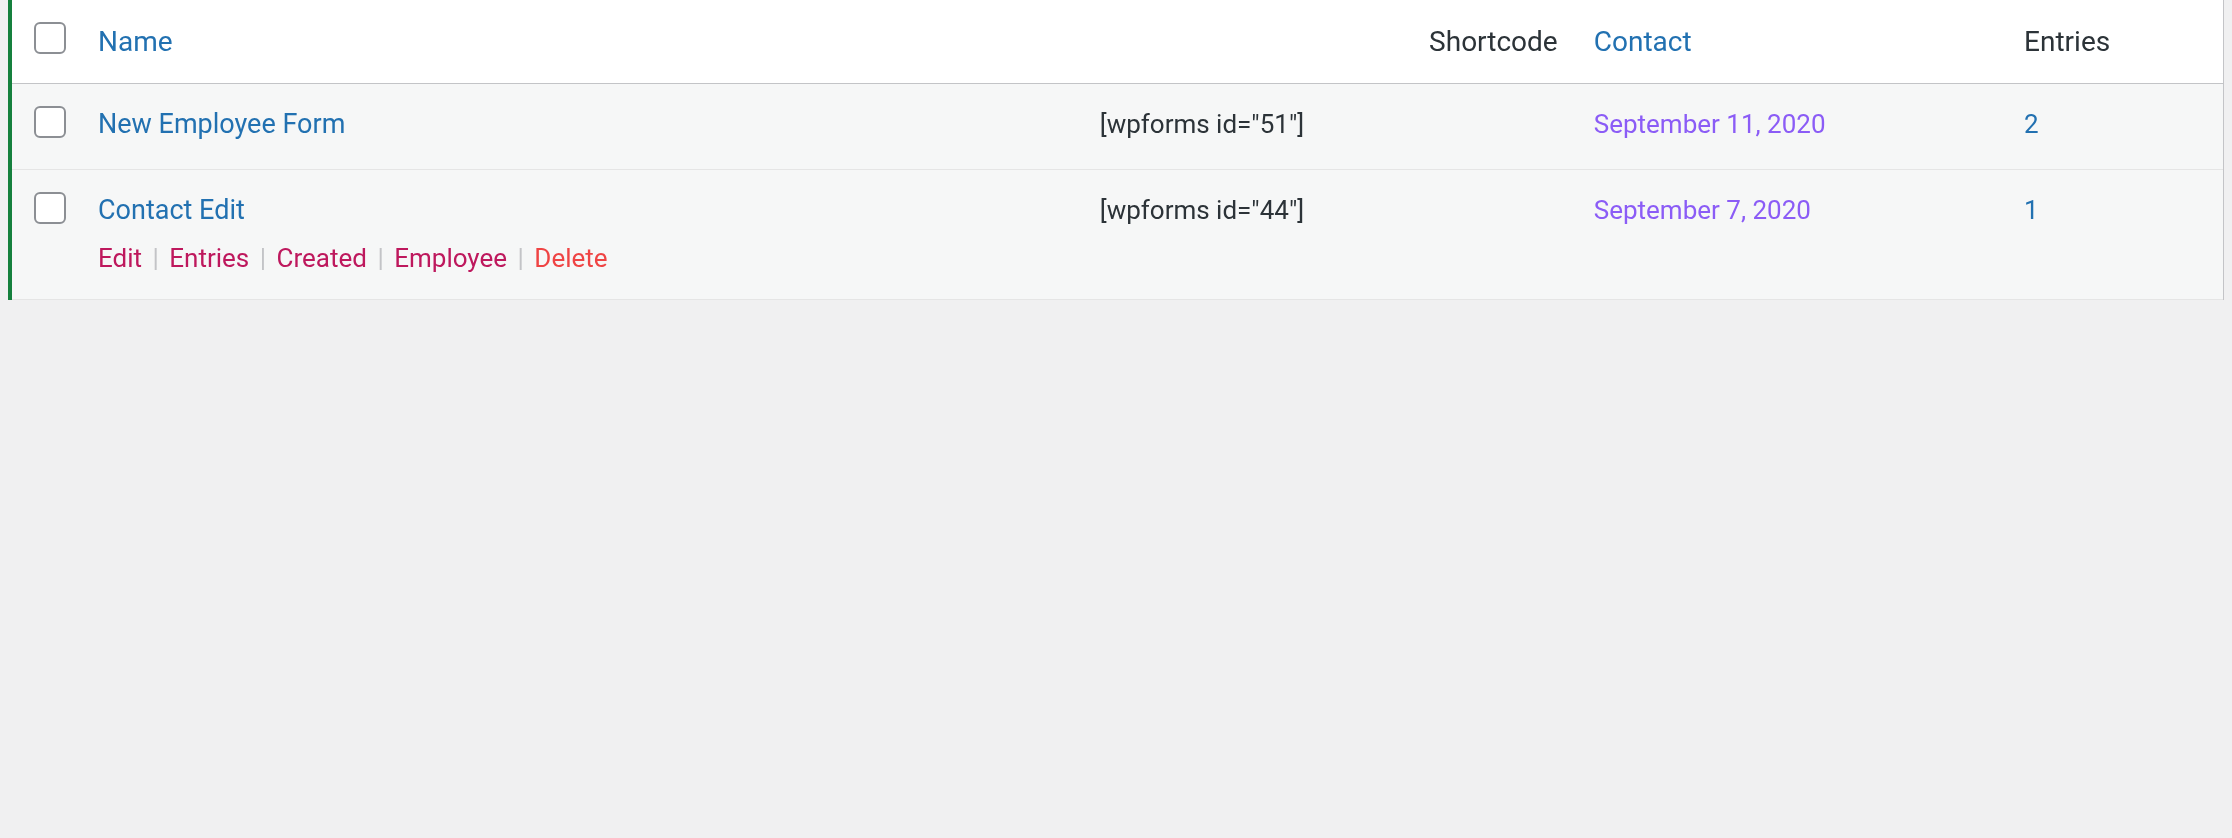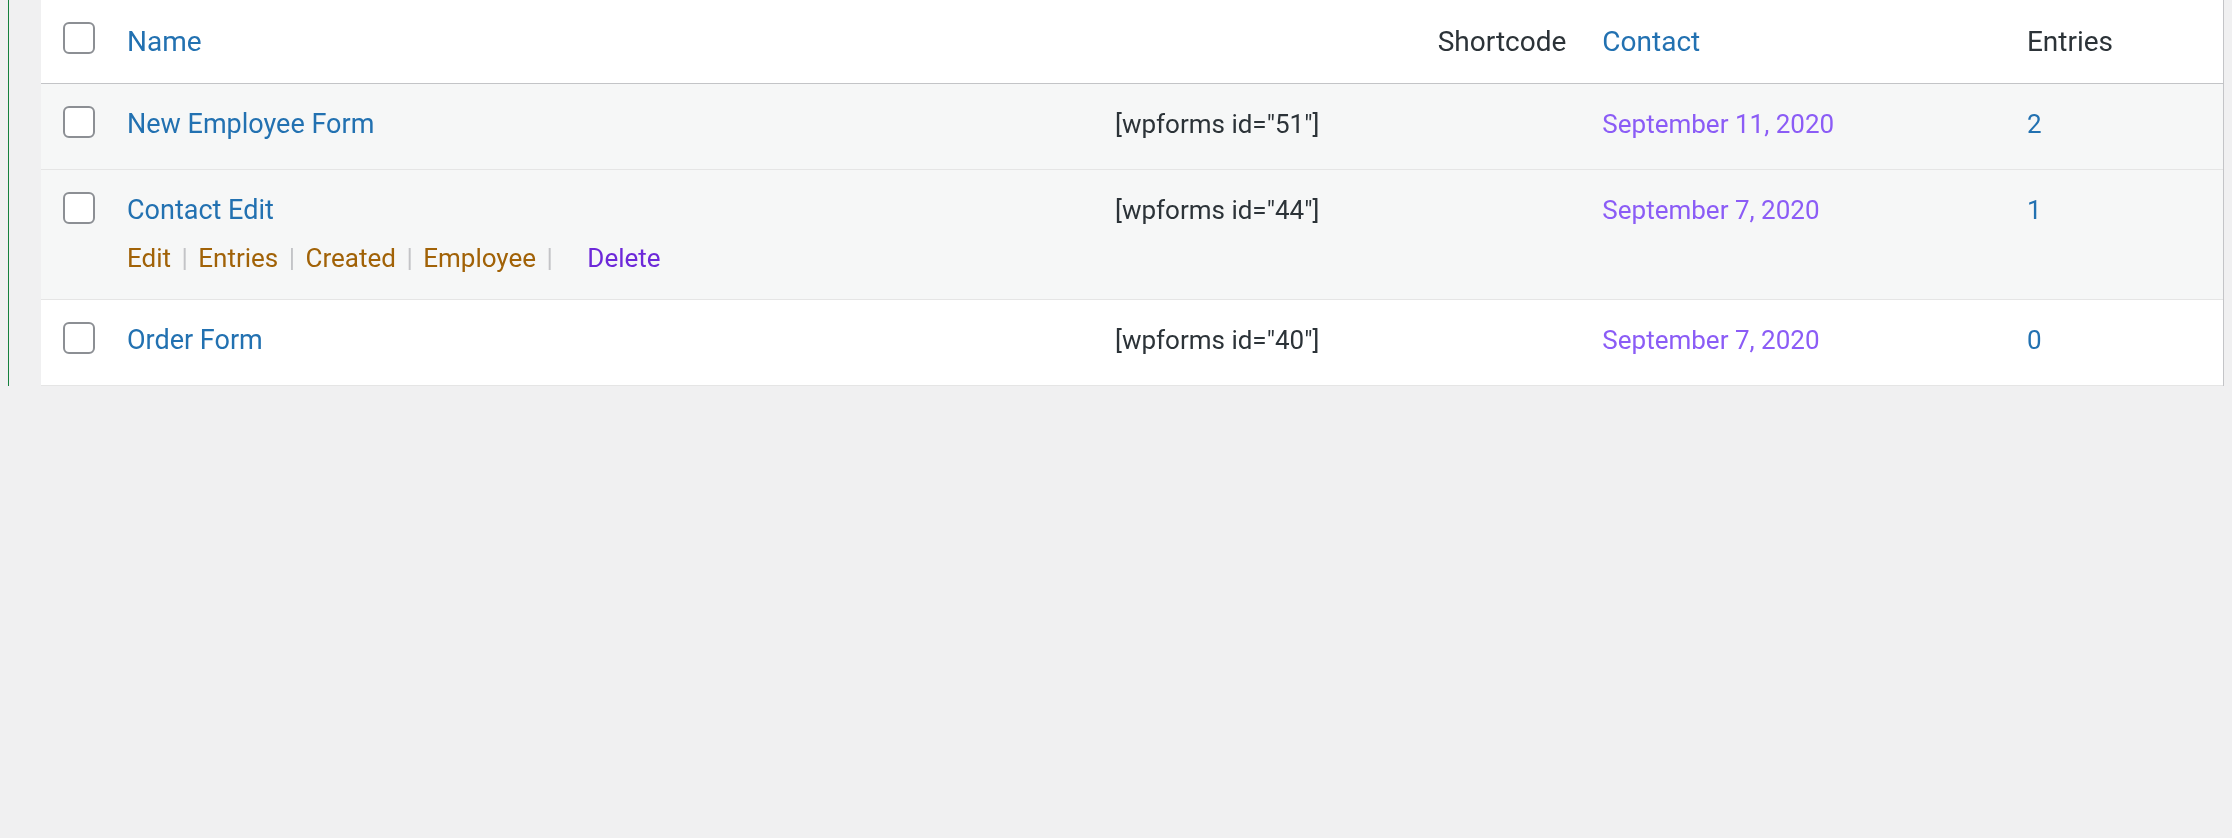--- a/index.html
+++ b/index.html
@@ -9,24 +9,23 @@
     }
     body {
       font-family: -apple-system, BlinkMacSystemFont, "Segoe UI", Roboto, "Helvetica Neue", Arial, sans-serif;
       background: #f0f0f1;
       color: #1d2327;
       font-size: 26px;
       padding: 0;
     }
     .wrap {
       background: #f0f0f1;
-      border-left: 1px solid #15803d;
+      border-left: 4px solid #15803d;
       border-right: 1px solid #c3c4c7;
       margin: 0 8px;
-      padding-left: 32px;
     }
     table {
       width: 100%;
       border-collapse: collapse;
       background: #fff;
     }
     thead th {
       text-align: left;
       padding: 22px 18px;
       font-weight: 400;
@@ -75,26 +74,25 @@
       font-weight: 400;
       text-decoration: none;
       font-size: 27px;
     }
     .row-actions {
       margin-top: 10px;
       font-size: 26px;
       color: #a7aaad;
     }
     .row-actions a {
-      color: #a16207;
+      color: #be185d;
       text-decoration: none;
     }
     .row-actions a.delete {
-      color: #6d28d9;
-      margin-left: 24px;
+      color: #ef4444;
     }
     .row-actions .sep {
       color: #c3c4c7;
       padding: 0 4px;
     }
     td.shortcode {
       color: #2c3338;
     }
     td.created {
       color: #8b5cf6;
@@ -164,29 +162,20 @@
           <span class="sep">|</span>
           <a href="#">Employee</a>
           <span class="sep">|</span>
           <a href="#" class="delete">Delete</a>
         </div>
       </td>
       <td class="shortcode">[wpforms id="44"]</td>
       <td class="created">September 7, 2020</td>
       <td class="entries"><a href="#">1</a></td>
     </tr>
-    <tr class="even">
-      <td class="check-column"><input type="checkbox" class="cb" style=""></td>
-      <td>
-        <a href="#" class="row-title">Order Form</a>
-      </td>
-      <td class="shortcode">[wpforms id="40"]</td>
-      <td class="created">September 7, 2020</td>
-      <td class="entries"><a href="#">0</a></td>
-    </tr>
   </tbody>
 </table>
 
 <svg class="arrow" width="200" height="120">
   <path d="M 30 20 L 170 90" stroke="#e41b1b" stroke-width="10" fill="none" stroke-linecap="round"></path>
   <path d="M 30 20 L 72 18" stroke="#e41b1b" stroke-width="10" fill="none" stroke-linecap="round"></path>
   <path d="M 30 20 L 40 55" stroke="#e41b1b" stroke-width="10" fill="none" stroke-linecap="round"></path>
   <path d="M 62 8 L 110 8" stroke="#e41b1b" stroke-width="8" fill="none" stroke-linecap="round"></path>
 </svg>
 

